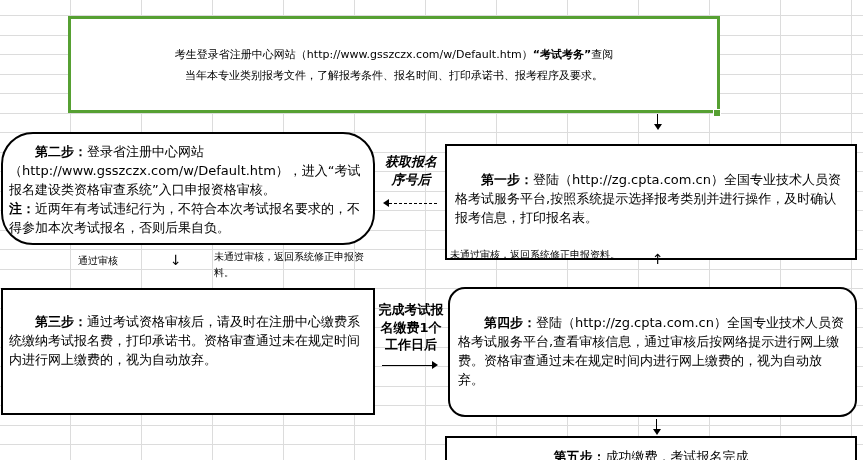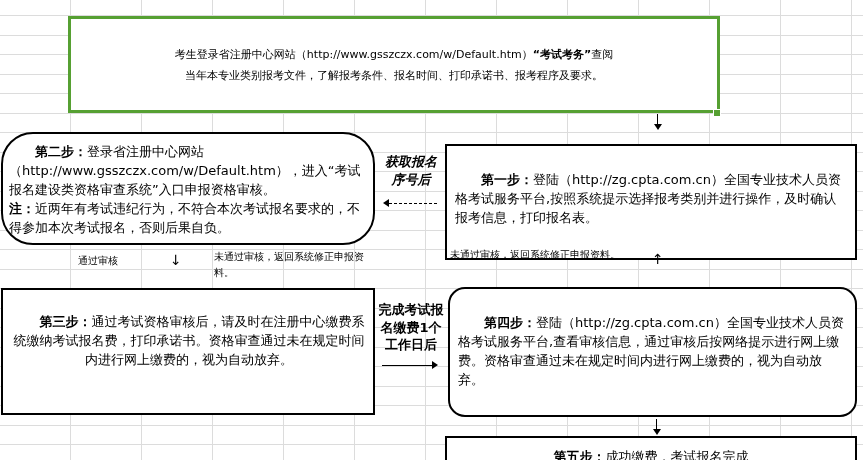--- a/index.html
+++ b/index.html
@@ -37,21 +37,21 @@
     text-align:center; font-size:11px; line-height:21px;
   }
   #selection-handle {
     position:absolute; left:713px; top:109px;
     width:8px; height:8px; background:#56a032; border:1px solid #fff;
   }
 
   
   #step2-box { left:1px;   top:132px; width:374px; height:113px; padding:8px 4px 2px 6px;border-radius:32px; }
   #step1-box { left:445px; top:144px; width:412px; height:116px; padding:24px 8px 16px 8px; }
-  #step3-box { left:1px;   top:288px; width:374px; height:127px; padding:22px 4px 2px 6px;text-align:center; }
+  #step3-box { left:1px;   top:288px; width:374px; height:127px; padding:22px 4px 2px 6px; }
   #step4-box { left:448px; top:287px; width:409px; height:130px; padding:24px 8px 2px 8px;border-radius:17px; }
   #step5-box { left:445px; top:436px; width:412px; height:18px; padding:12px; text-align:center; line-height:14px; }
 
   
   .midlabel {
     position:absolute; text-align:center; font-weight:bold;
     font-size:13px; line-height:17.5px; white-space:pre-line;
   }
   #get-number-label { left:376px; top:153px; width:70px;font-style:italic; }
   #pay-wait-label   { left:375px; top:301px; width:72px; }

